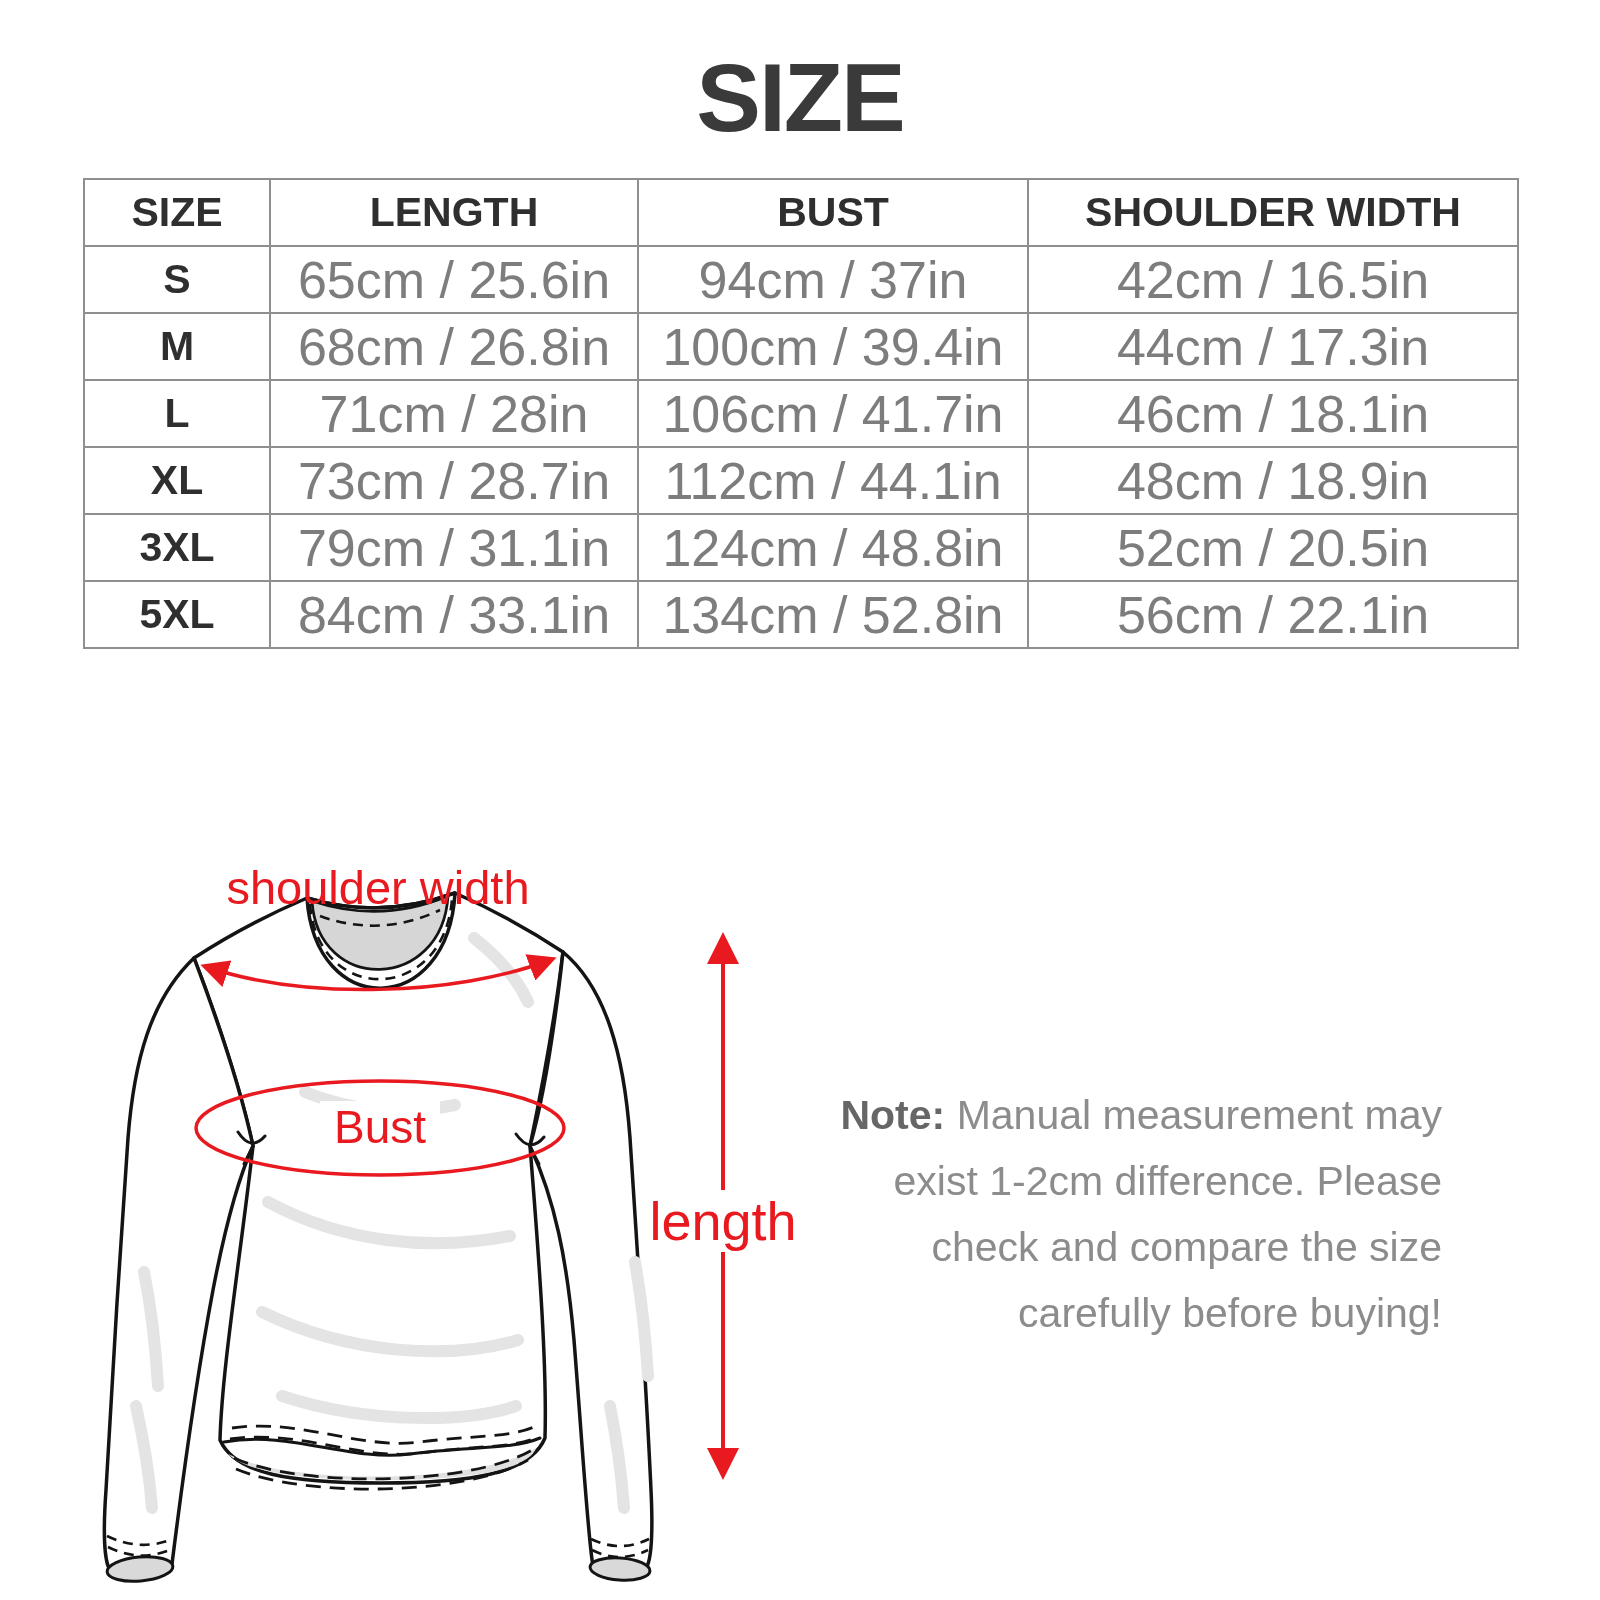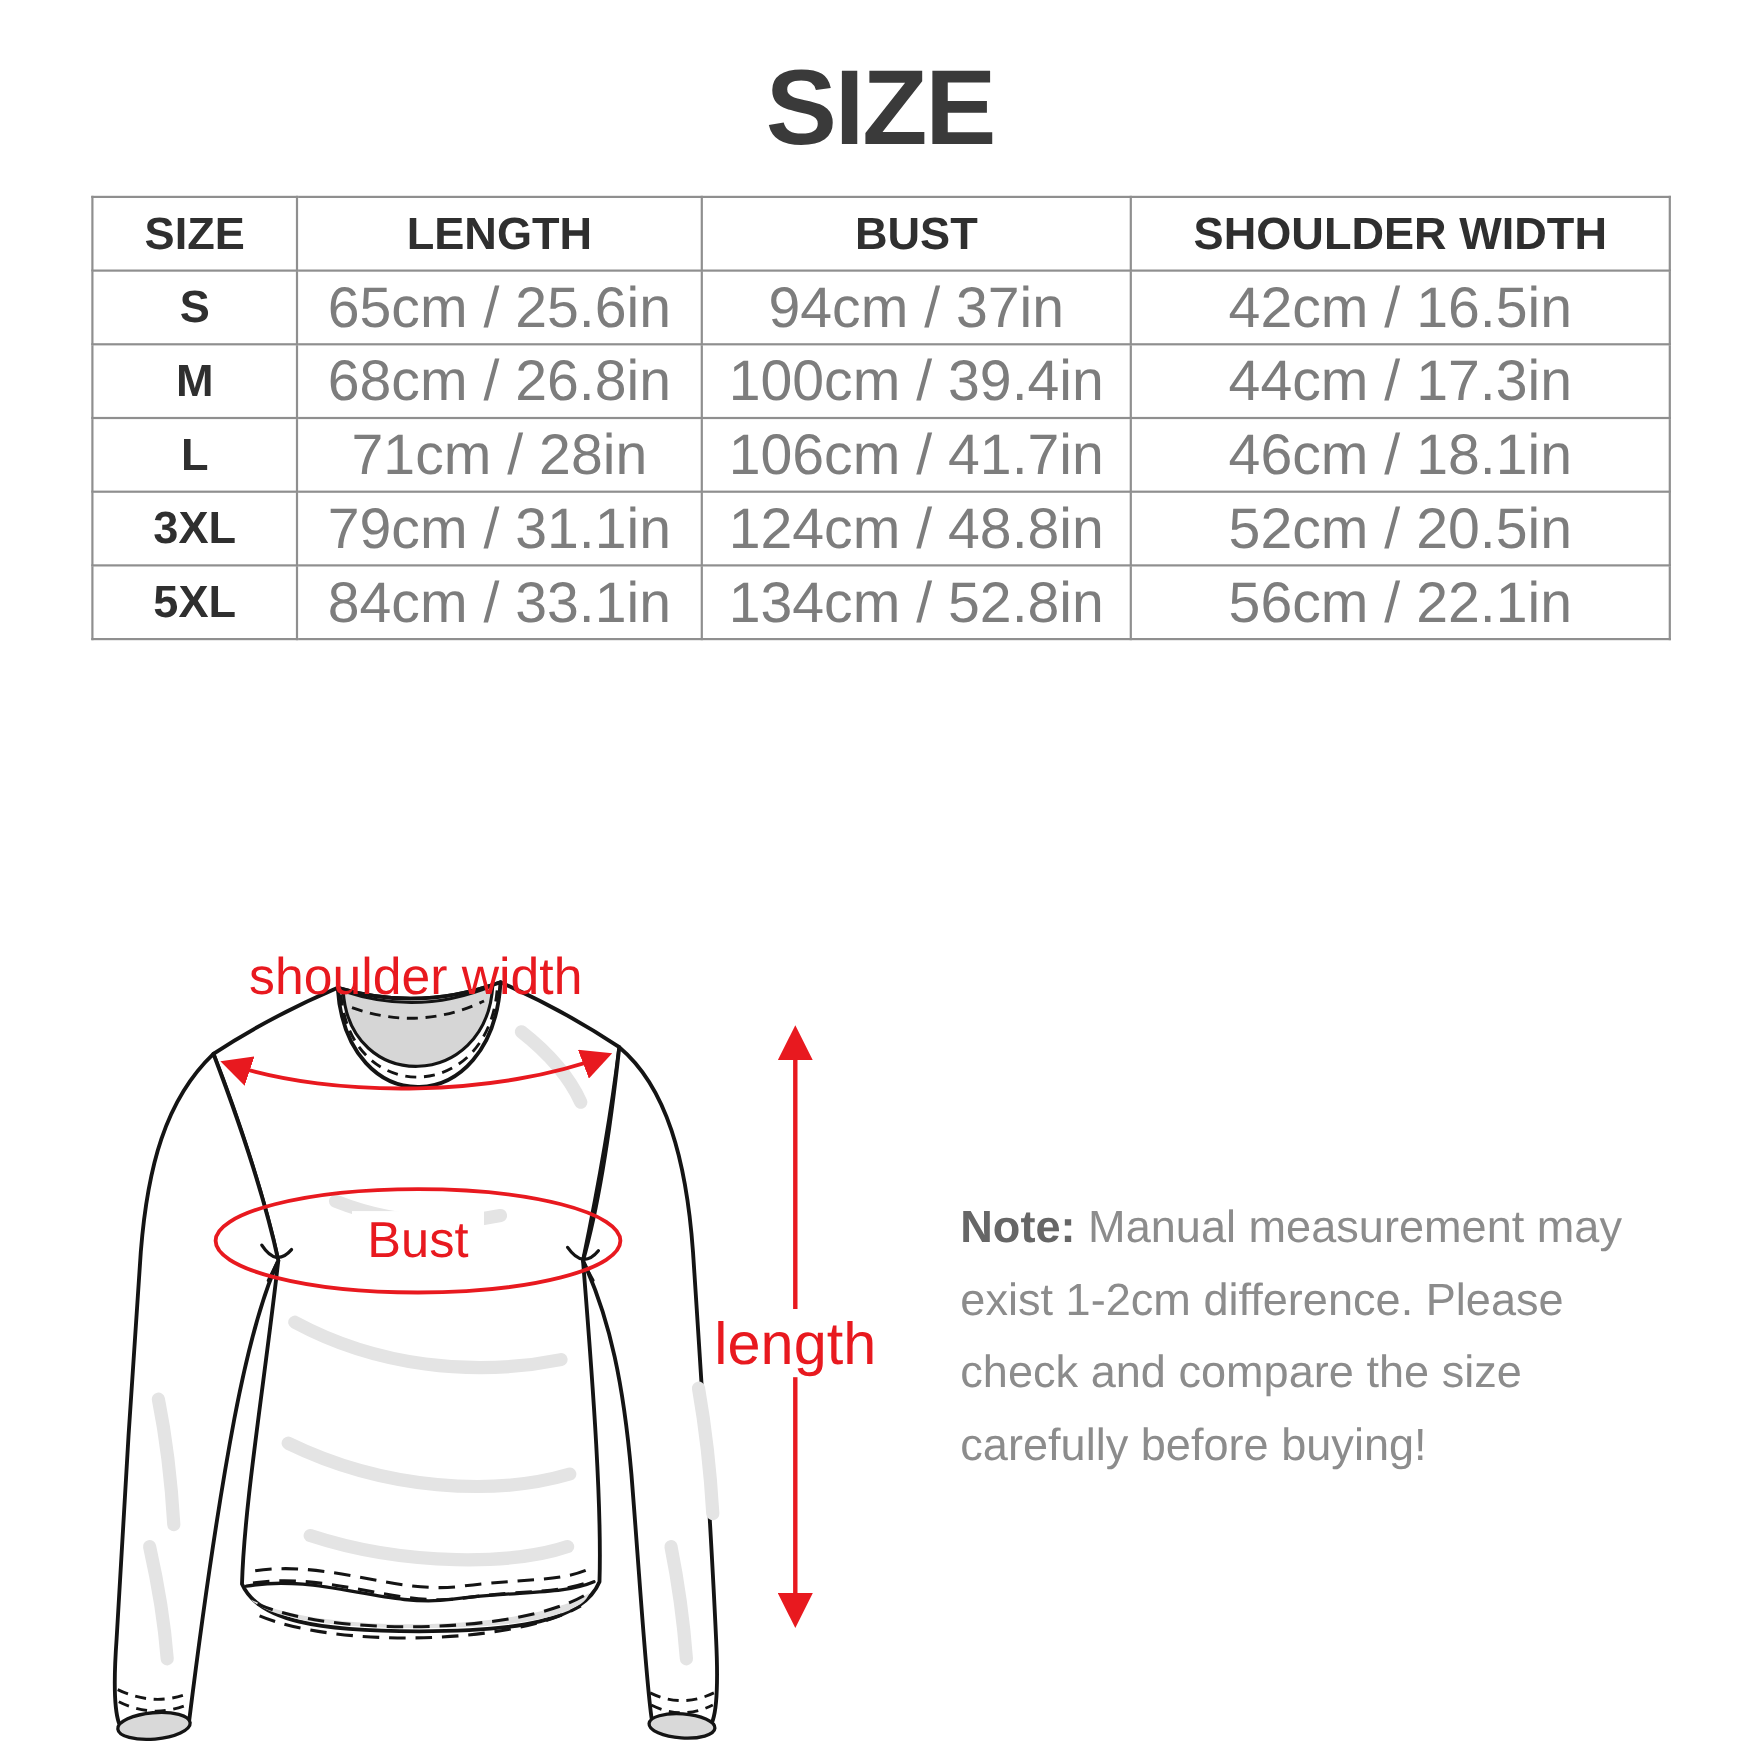--- a/index.html
+++ b/index.html
@@ -75,27 +75,27 @@
   .opening-gray { fill: #d9d9d9; stroke: #141414; stroke-width: 3; }
   .hem-gray { fill: #e0e0e0; stroke: none; }
   .red-stroke { fill: none; stroke: #e8191f; stroke-width: 3.5; }
   .red-stroke-thick { fill: none; stroke: #e8191f; stroke-width: 4; }
   .red-label { fill: #e8191f; font-family: "Liberation Sans", sans-serif; }
   .label-mask { fill: #ffffff; }
 
   
   .note {
     position: absolute;
-    left: 873px;
+    left: 827px;
     top: 1082px;
     width: 615px;
     font-size: 41px;
     line-height: 66px;
     color: #8c8c8c;
-    text-align: left;
+    text-align: right;
   }
   .note-label {
     font-weight: bold;
     color: #666666;
   }
 </style>
 </head>
 <body>
 
 <div class="canvas">
@@ -128,20 +128,26 @@
         <td class="cell-size">M</td>
         <td class="cell-val">68cm / 26.8in</td>
         <td class="cell-val">100cm / 39.4in</td>
         <td class="cell-val">44cm / 17.3in</td>
       </tr>
       <tr>
         <td class="cell-size">L</td>
         <td class="cell-val">71cm / 28in</td>
         <td class="cell-val">106cm / 41.7in</td>
         <td class="cell-val">46cm / 18.1in</td>
+      </tr>
+      <tr>
+        <td class="cell-size">XL</td>
+        <td class="cell-val">73cm / 28.7in</td>
+        <td class="cell-val">112cm / 44.1in</td>
+        <td class="cell-val">48cm / 18.9in</td>
       </tr>
       <tr>
         <td class="cell-size">3XL</td>
         <td class="cell-val">79cm / 31.1in</td>
         <td class="cell-val">124cm / 48.8in</td>
         <td class="cell-val">52cm / 20.5in</td>
       </tr>
       <tr>
         <td class="cell-size">5XL</td>
         <td class="cell-val">84cm / 33.1in</td>

